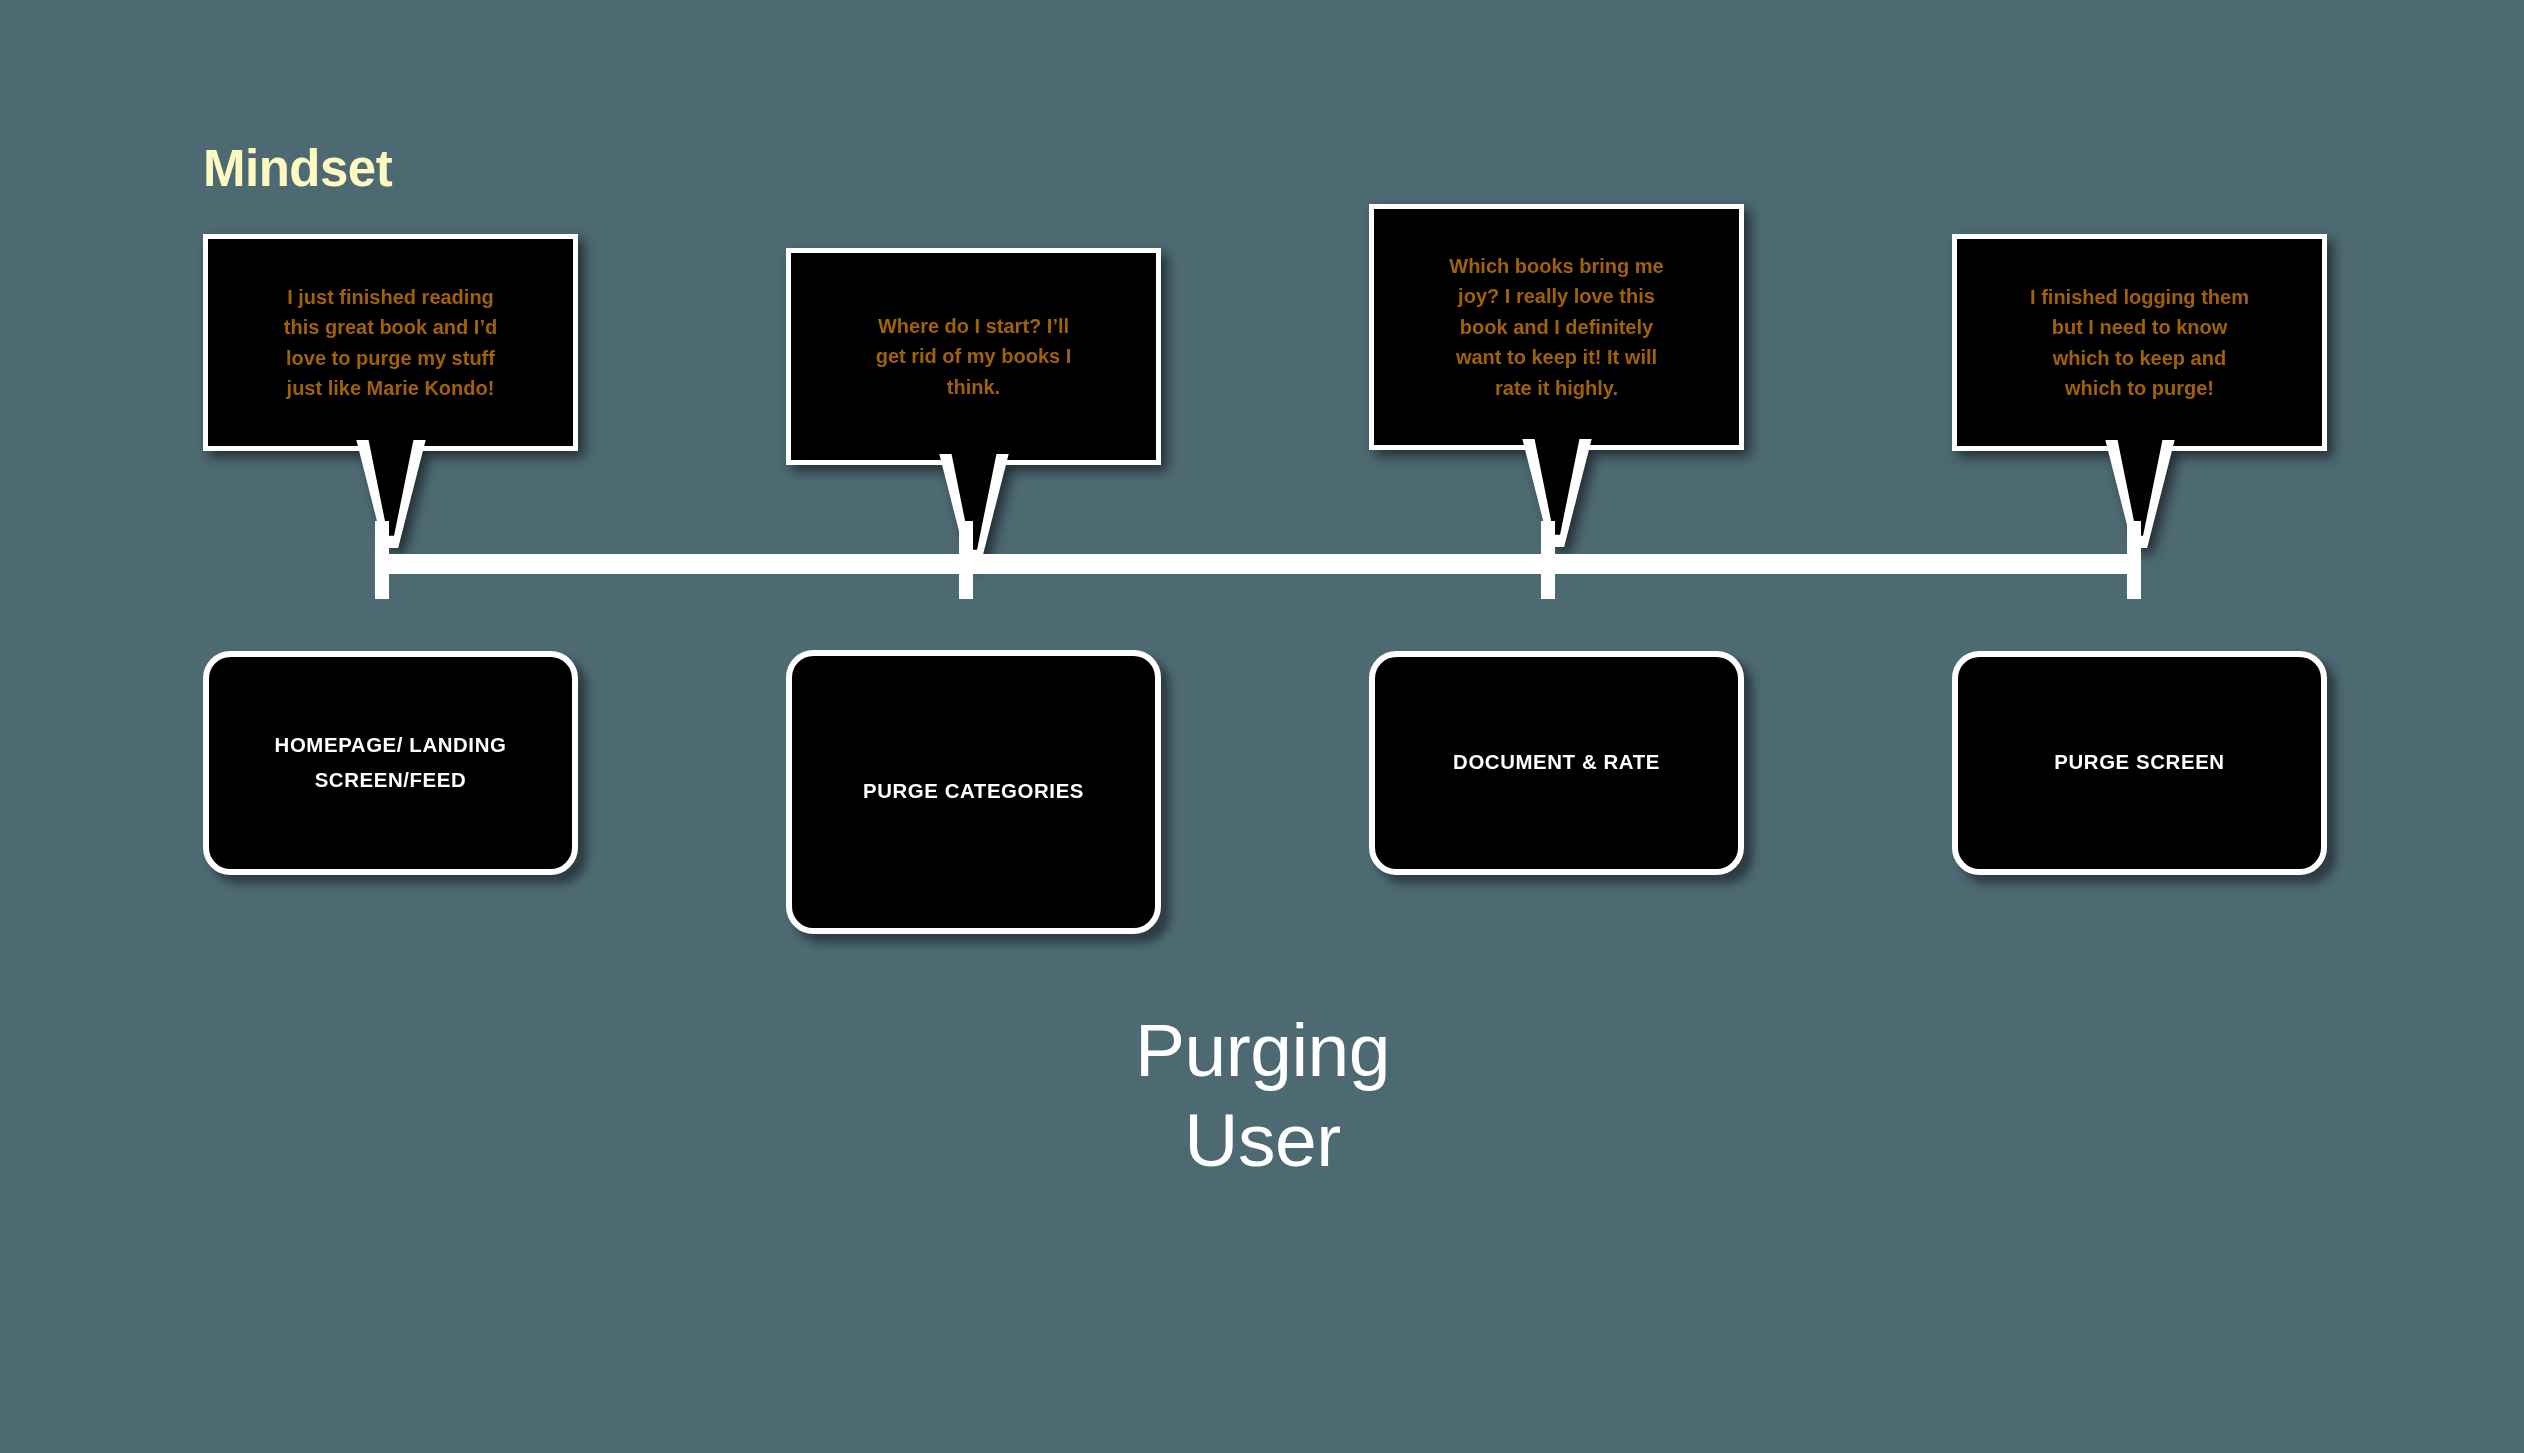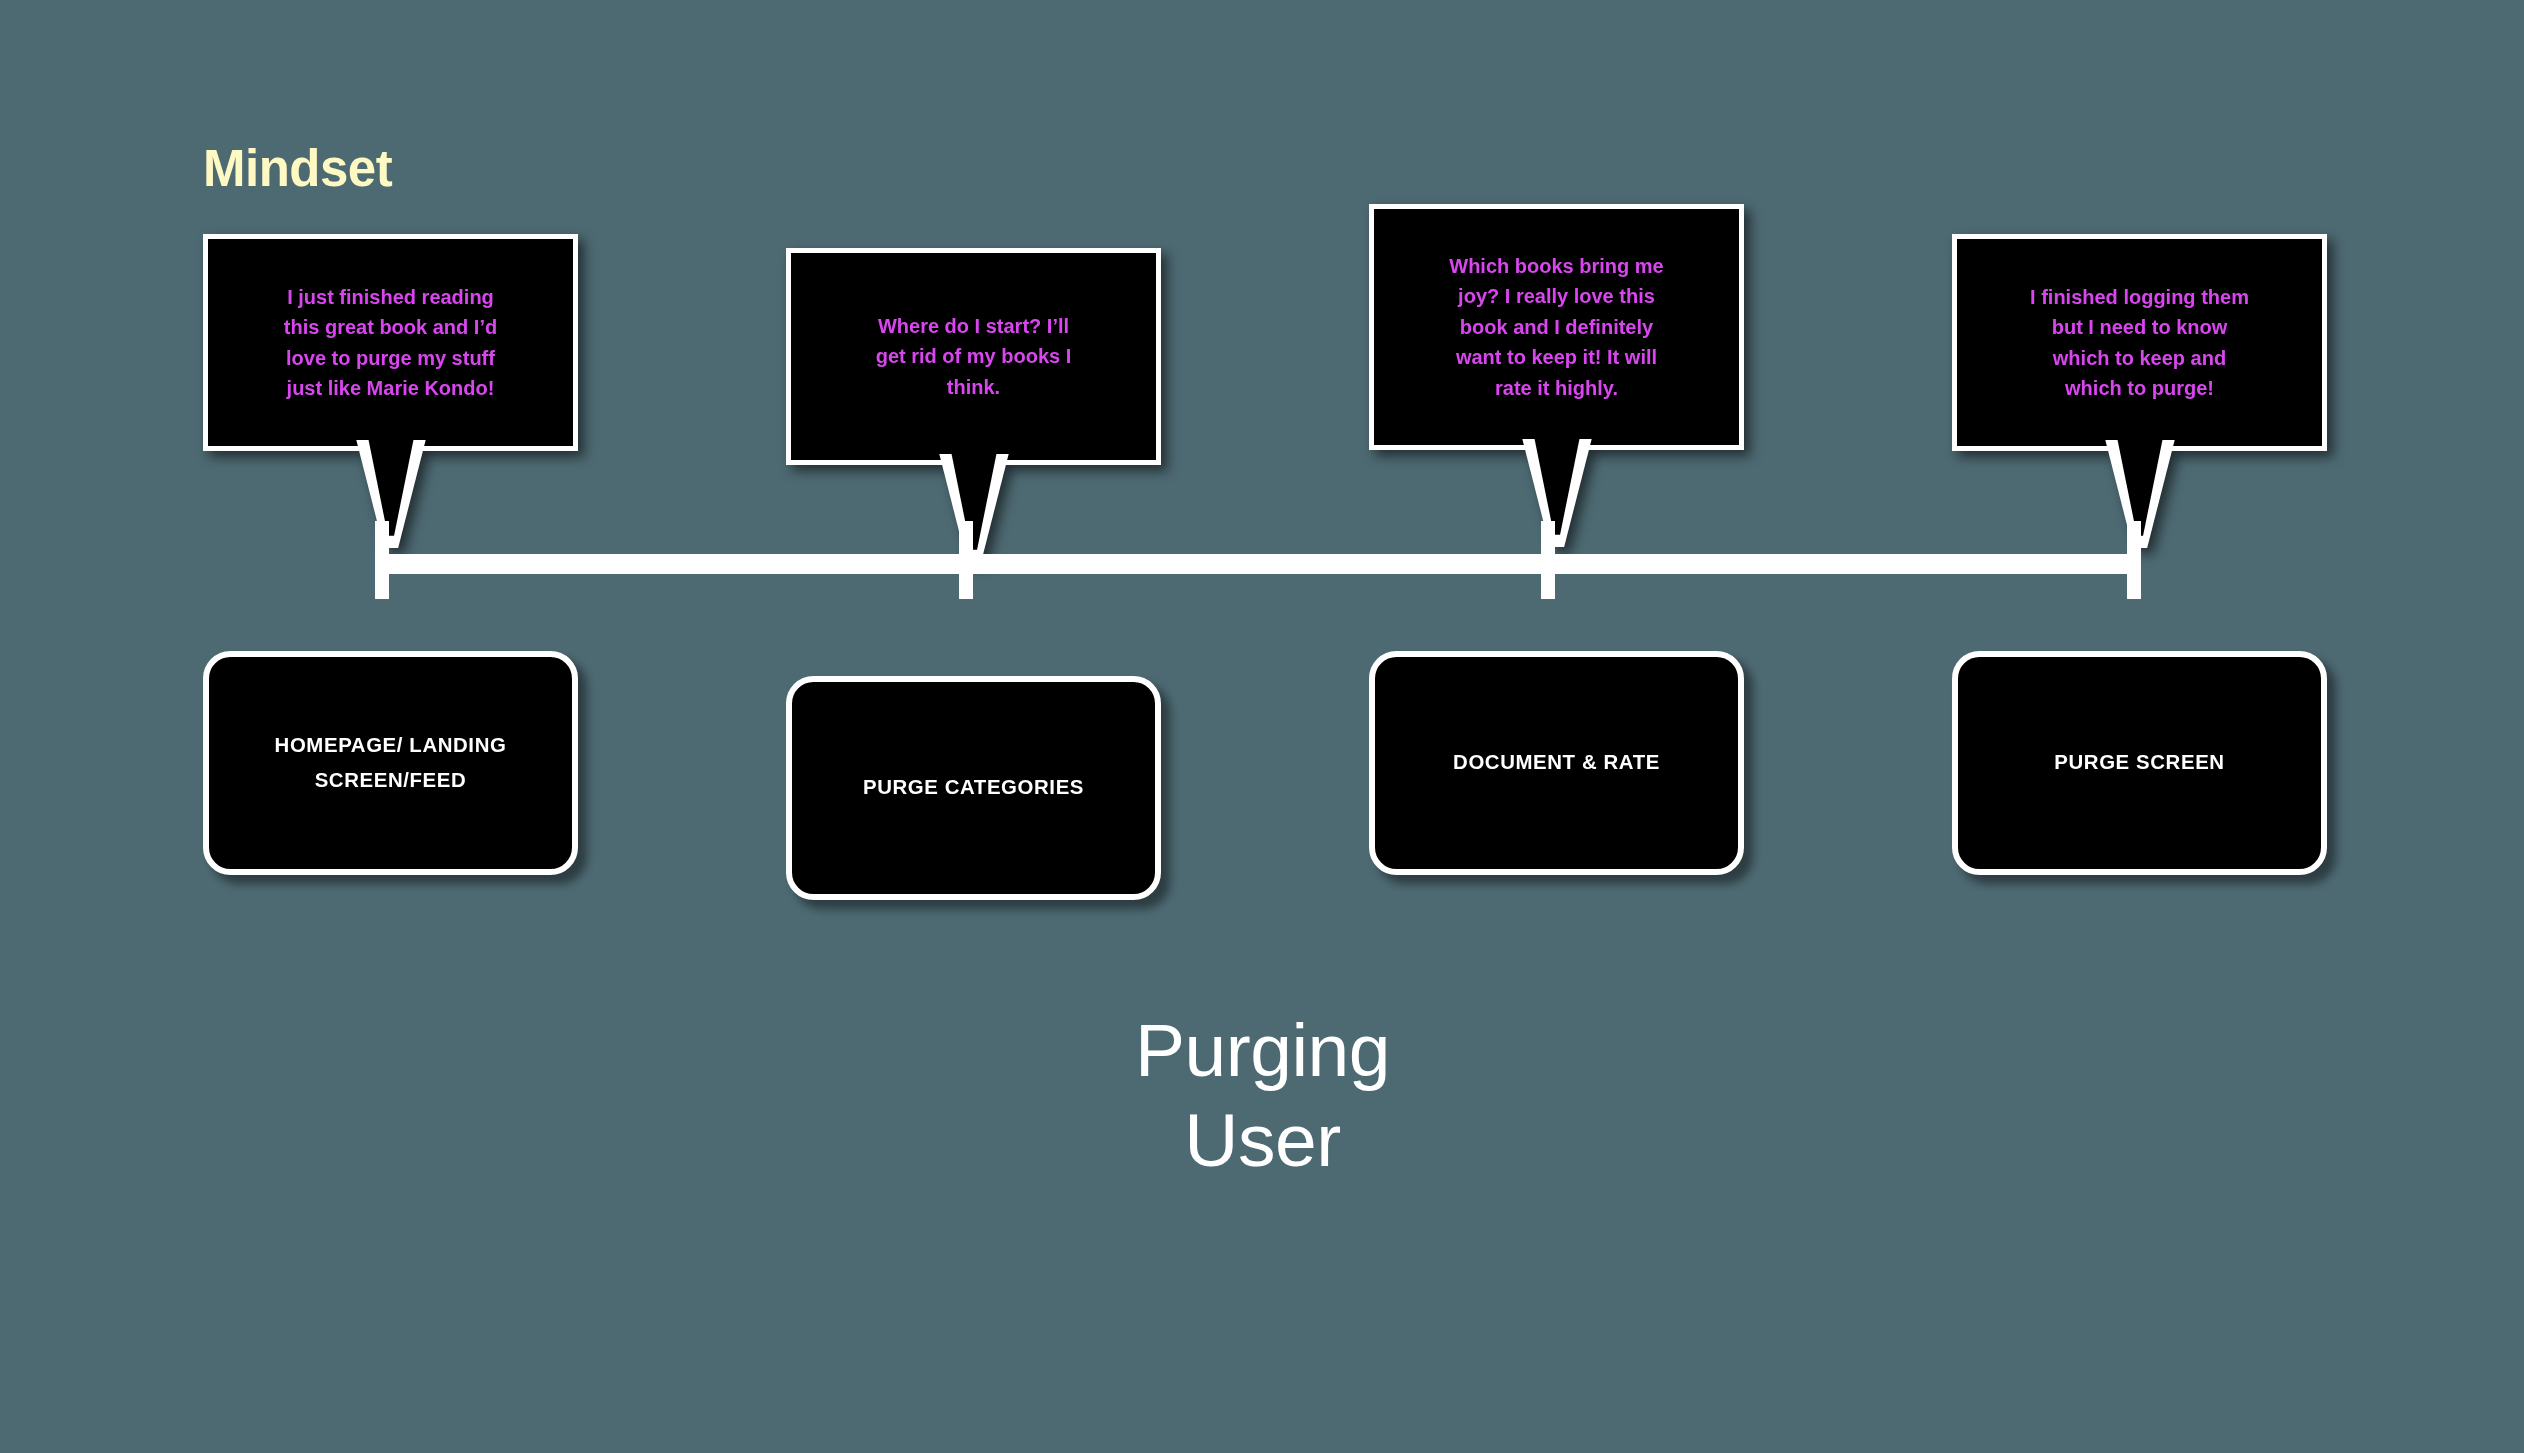--- a/index.html
+++ b/index.html
@@ -41,21 +41,21 @@
     height: 100%;
     background: #000000;
     border: 5.6px solid #ffffff;
     box-sizing: border-box;
     display: flex;
     align-items: center;
     justify-content: center;
     filter: drop-shadow(6.6px 6.6px 5.6px rgba(0,0,0,0.55));
   }
   .bubble-text {
-    color: #d946ef;
+    color: #a16207;
     font-size: 20px;
     font-weight: bold;
     line-height: 1.52;
     text-align: center;
     padding: 0 17.3px;
     white-space: pre-line;
   }
   
   .tail {
     position: absolute;
@@ -188,21 +188,21 @@
   <div class="timeline-stem" style="left:375px; top:521px; height:78px;"></div>
   <div class="timeline-stem" style="left:959px; top:521px; height:78px;"></div>
   <div class="timeline-stem" style="left:1541px; top:521px; height:78px;"></div>
   <div class="timeline-stem" style="left:2127px; top:521px; height:78px;"></div>
 
   <div class="screen-card" style="left:203px; top:651px; width:375px; height:224px;">
     <div class="screen-card-label">HOMEPAGE/ LANDING
 SCREEN/FEED</div>
   </div>
 
-  <div class="screen-card" style="left:786px; top:676px; width:375px; height:224px;">
+  <div class="screen-card" style="left:786px; top:650px; width:375px; height:284px;">
     <div class="screen-card-label">PURGE CATEGORIES</div>
   </div>
 
   <div class="screen-card" style="left:1369px; top:651px; width:375px; height:224px;">
     <div class="screen-card-label">DOCUMENT &amp; RATE</div>
   </div>
 
   <div class="screen-card" style="left:1952px; top:651px; width:375px; height:224px;">
     <div class="screen-card-label">PURGE SCREEN</div>
   </div>

